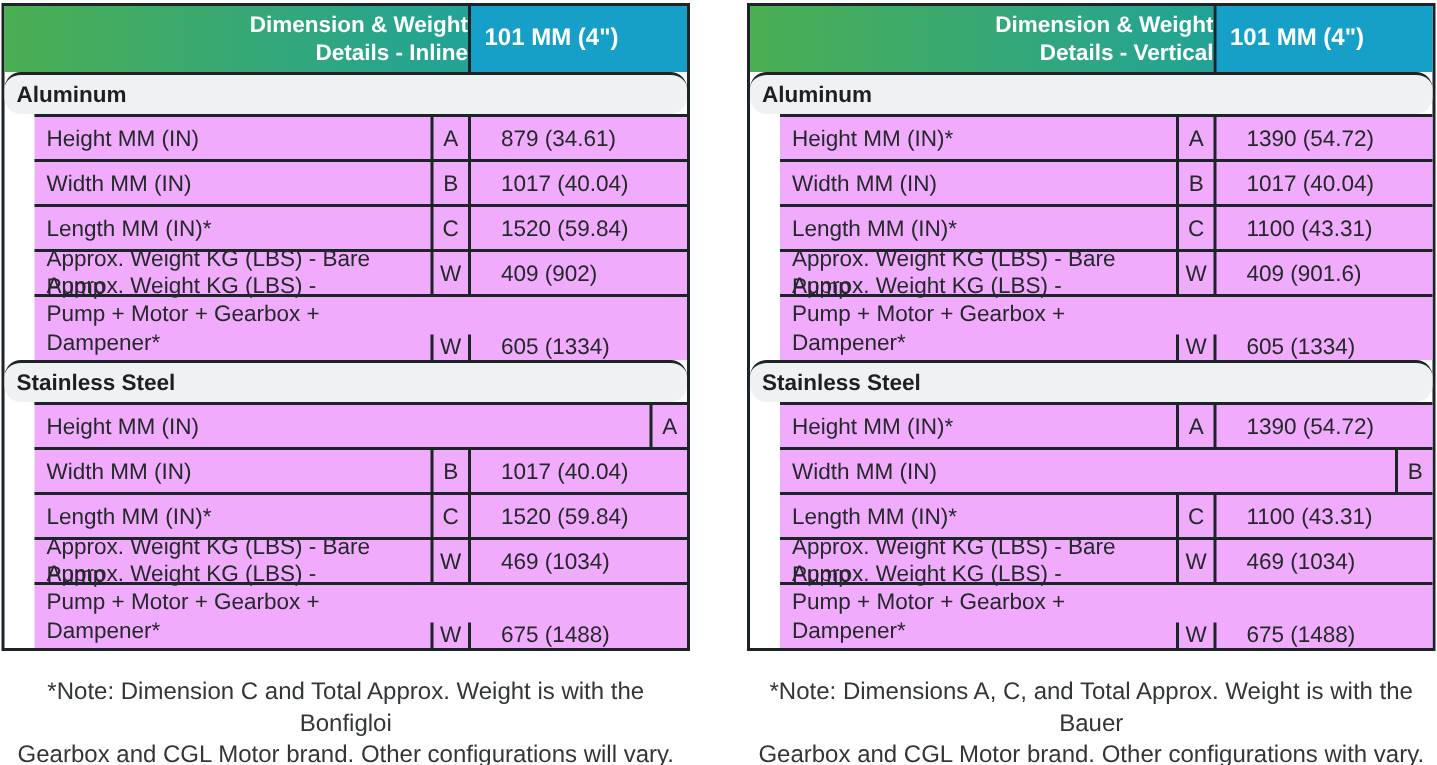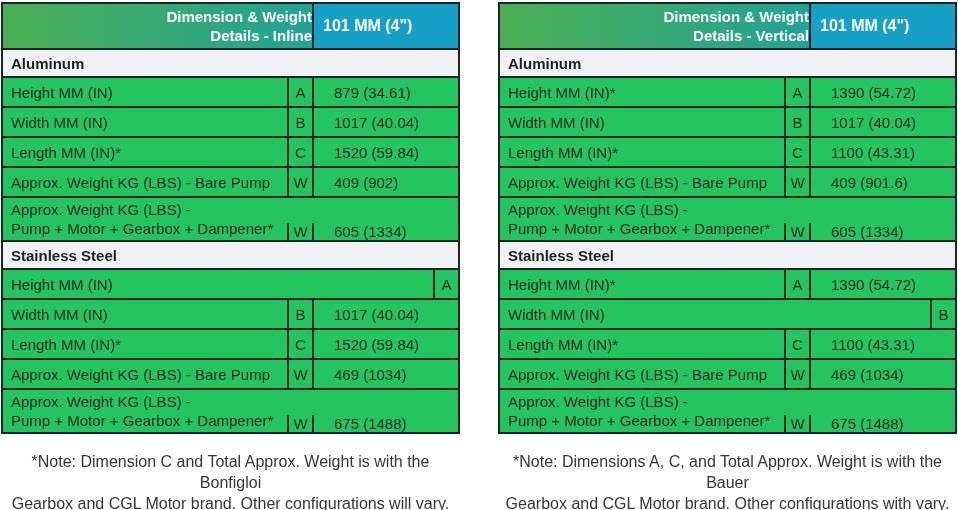--- a/index.html
+++ b/index.html
@@ -47,27 +47,29 @@
     height: 28px;
     box-sizing: border-box;
     background: #eff1f2;
     border-top: 2px solid #1d2428;
     font-weight: bold;
     font-size: 15px;
     color: #1c2022;
     display: flex;
     align-items: center;
     padding-left: 8px;
+    border-radius: 11px;
   }
   .t-row {
     display: flex;
     height: 30px;
     box-sizing: border-box;
     border-top: 2px solid #1d2428;
-    background: #22c55e;
+    background: #f0abfc;
+    margin-left: 20px;
   }
   .t-row.double { height: 44px; align-items: flex-end; }
   .cell-label {
     flex: 1;
     font-size: 15px;
     line-height: 19px;
     display: flex;
     align-items: center;
     padding: 2px 4px 2px 8px;
     white-space: pre-line;

